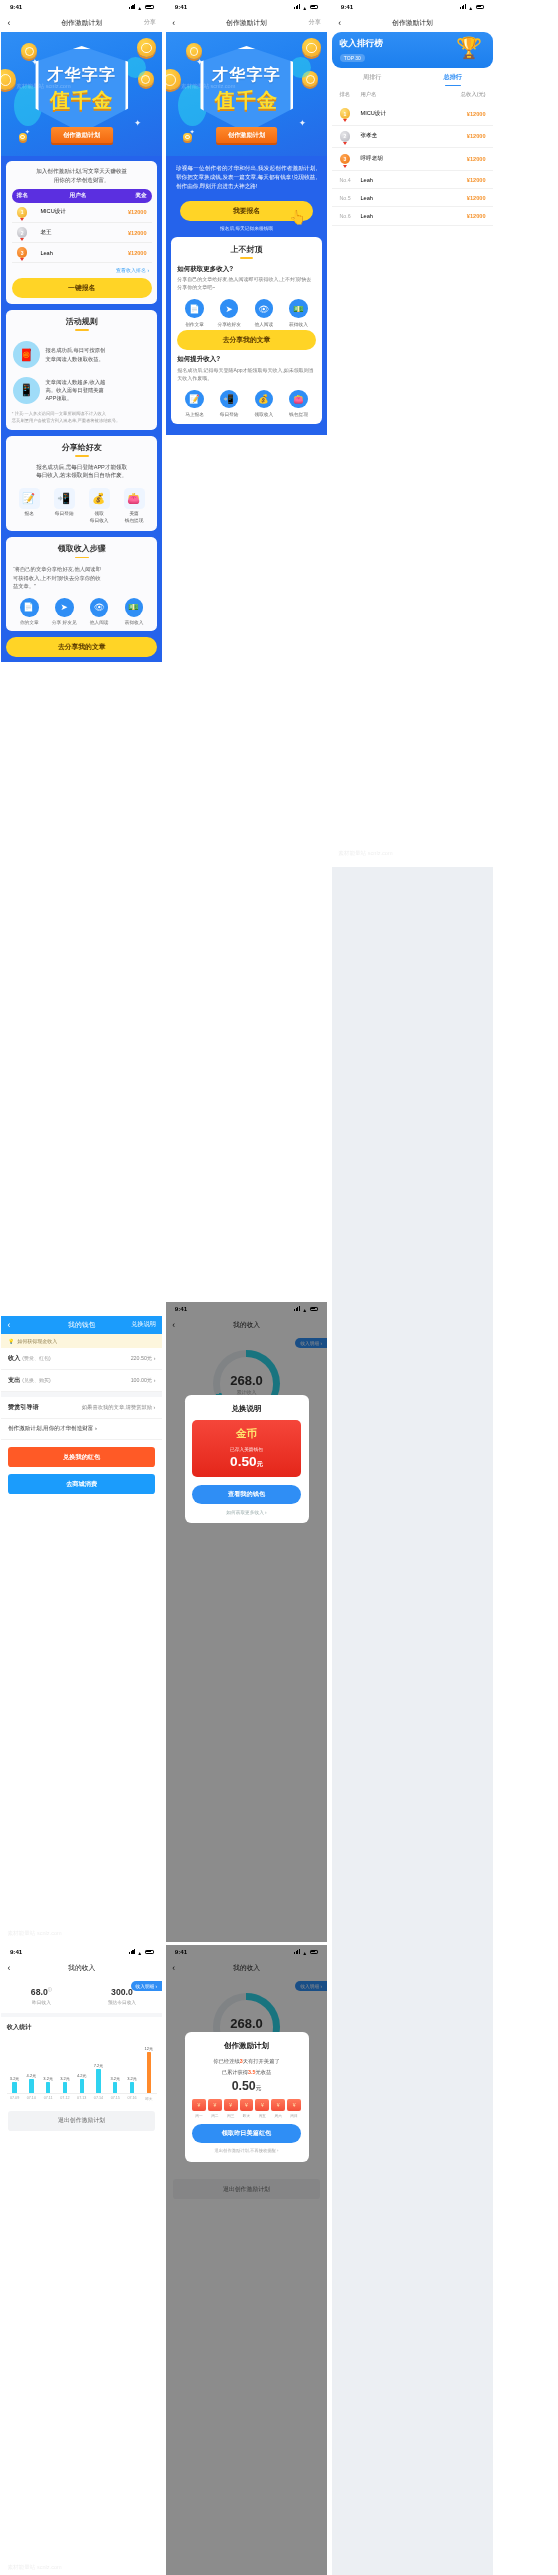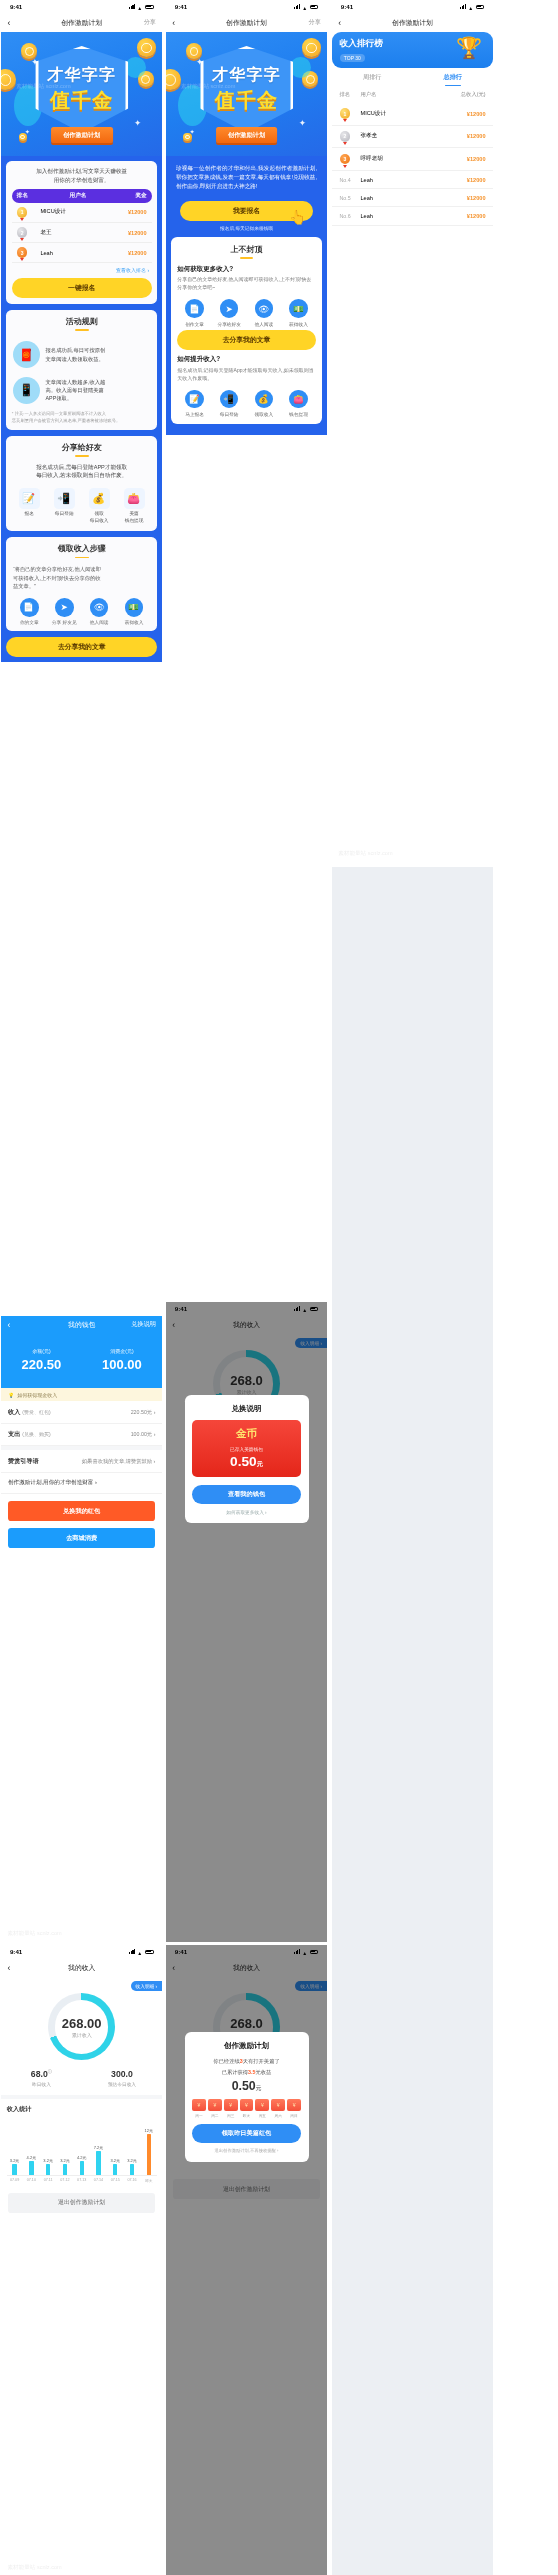--- a/index.html
+++ b/index.html
@@ -504,30 +504,20 @@
           </span>
       <span class="wifi"></span>
       <span class="batt"></span>
     </span>
       </div>
       <div class="navbar blue">
     <span class="back">‹</span>
     <span class="title">我的钱包</span>
     <span class="right">兑换说明</span>
   </div>
-<div class="wallet-hero">
-  <div>
-          <div class="w-lab">余额(元)</div>
-       <div class="w-val">220.50</div>
-        </div>
-  <div>
-          <div class="w-lab">消费金(元)</div>
-       <div class="w-val">100.00</div>
-        </div>
-</div>
 <div class="tip-bar">
         <span>💡</span>
   <span>如何获得现金收入</span>
       </div>
       <div class="w-row">
   <span><b>收入</b><span class="sub">(赞赏、红包)</span></span>
   <span class="rv">220.50元 ›</span>
       </div>
       <div class="w-row">
   <span><b>支出</b><span class="sub">(兑换、购买)</span></span>
@@ -557,28 +547,20 @@
       <span class="batt"></span>
     </span>
       </div>
       <div class="navbar white">
     <span class="back">‹</span>
     <span class="title">我的收入</span>
     <span class="right"></span>
   </div>
       <div class="inc-wrap">
     <div class="inc-badge">收入明细 ›</div>
-    <div class="ring-wrap">
-          <div class="ring">
-            <div class="ring-in">
-      <div class="ring-v">268.00</div>
-      <div class="ring-l">累计收入</div>
-    </div>
-          </div>
-        </div>
         <div class="inc-two">
       <div class="inc-col">
             <div class="inc-v">68.0<span class="sup">ⓘ</span></div>
         <div class="inc-l">昨日收入</div>
           </div>
       <div class="inc-col">
             <div class="inc-v">300.0</div>
         <div class="inc-l">预估今日收入</div>
           </div>
     </div>

